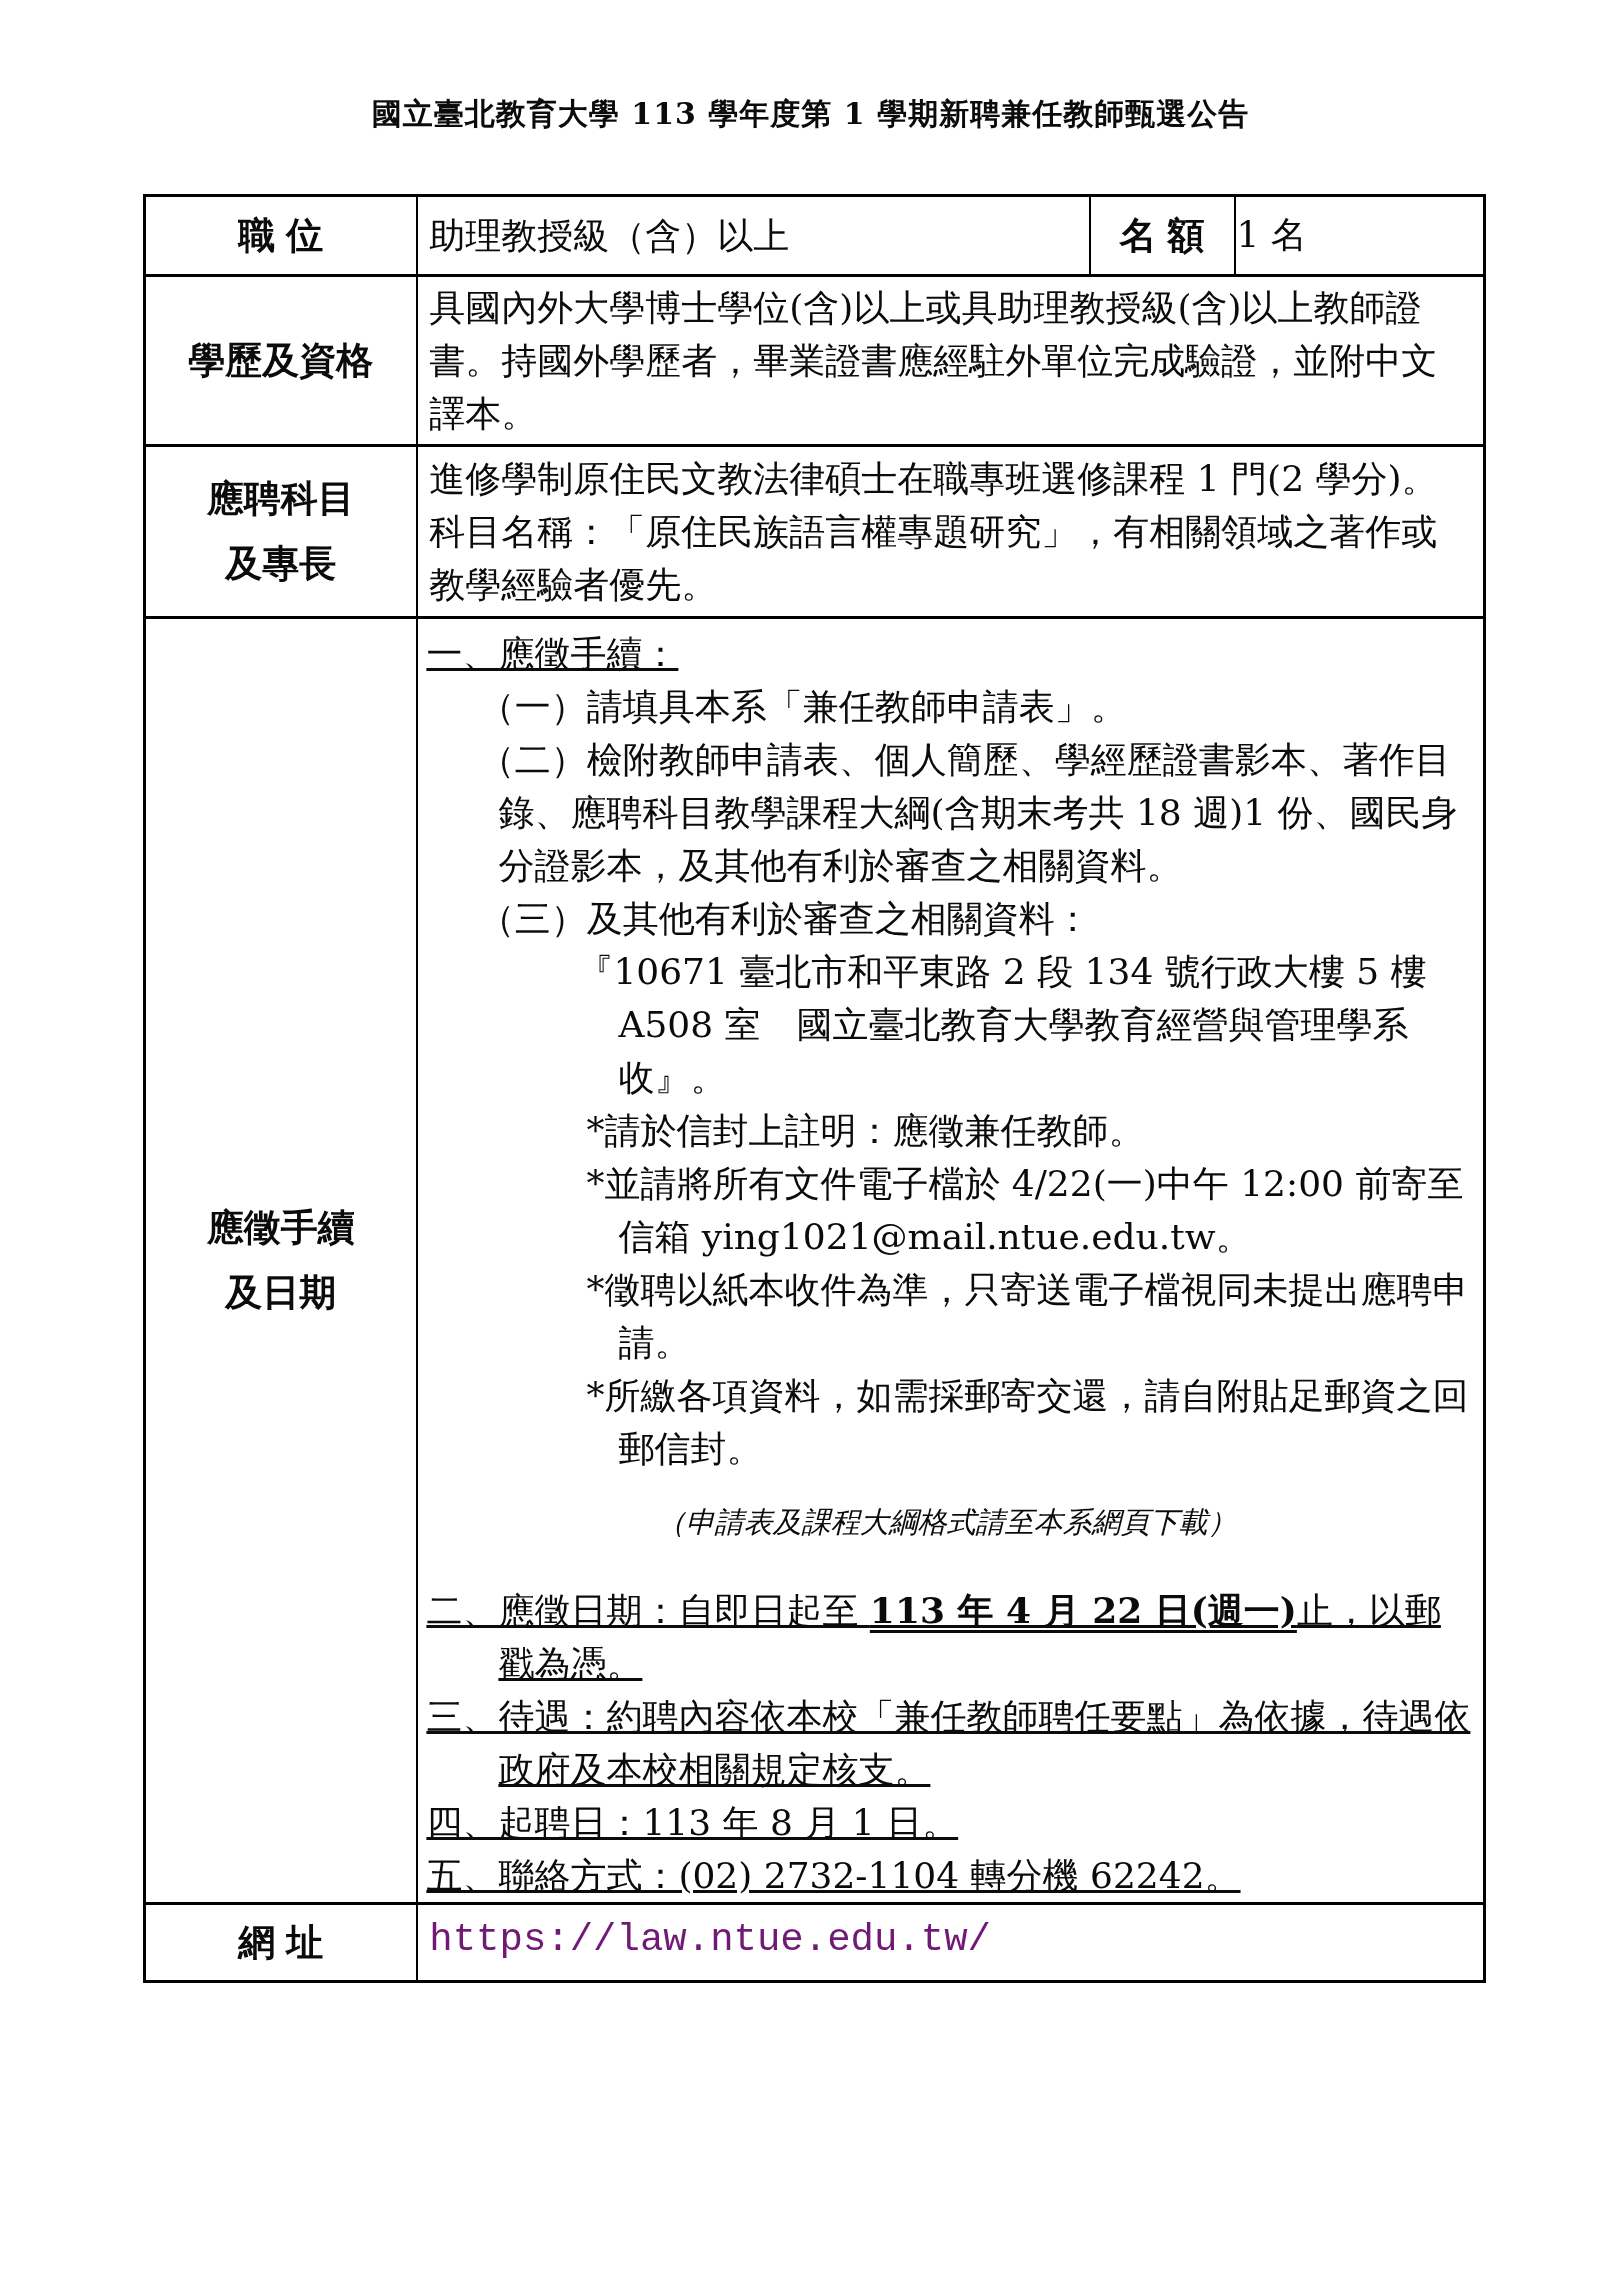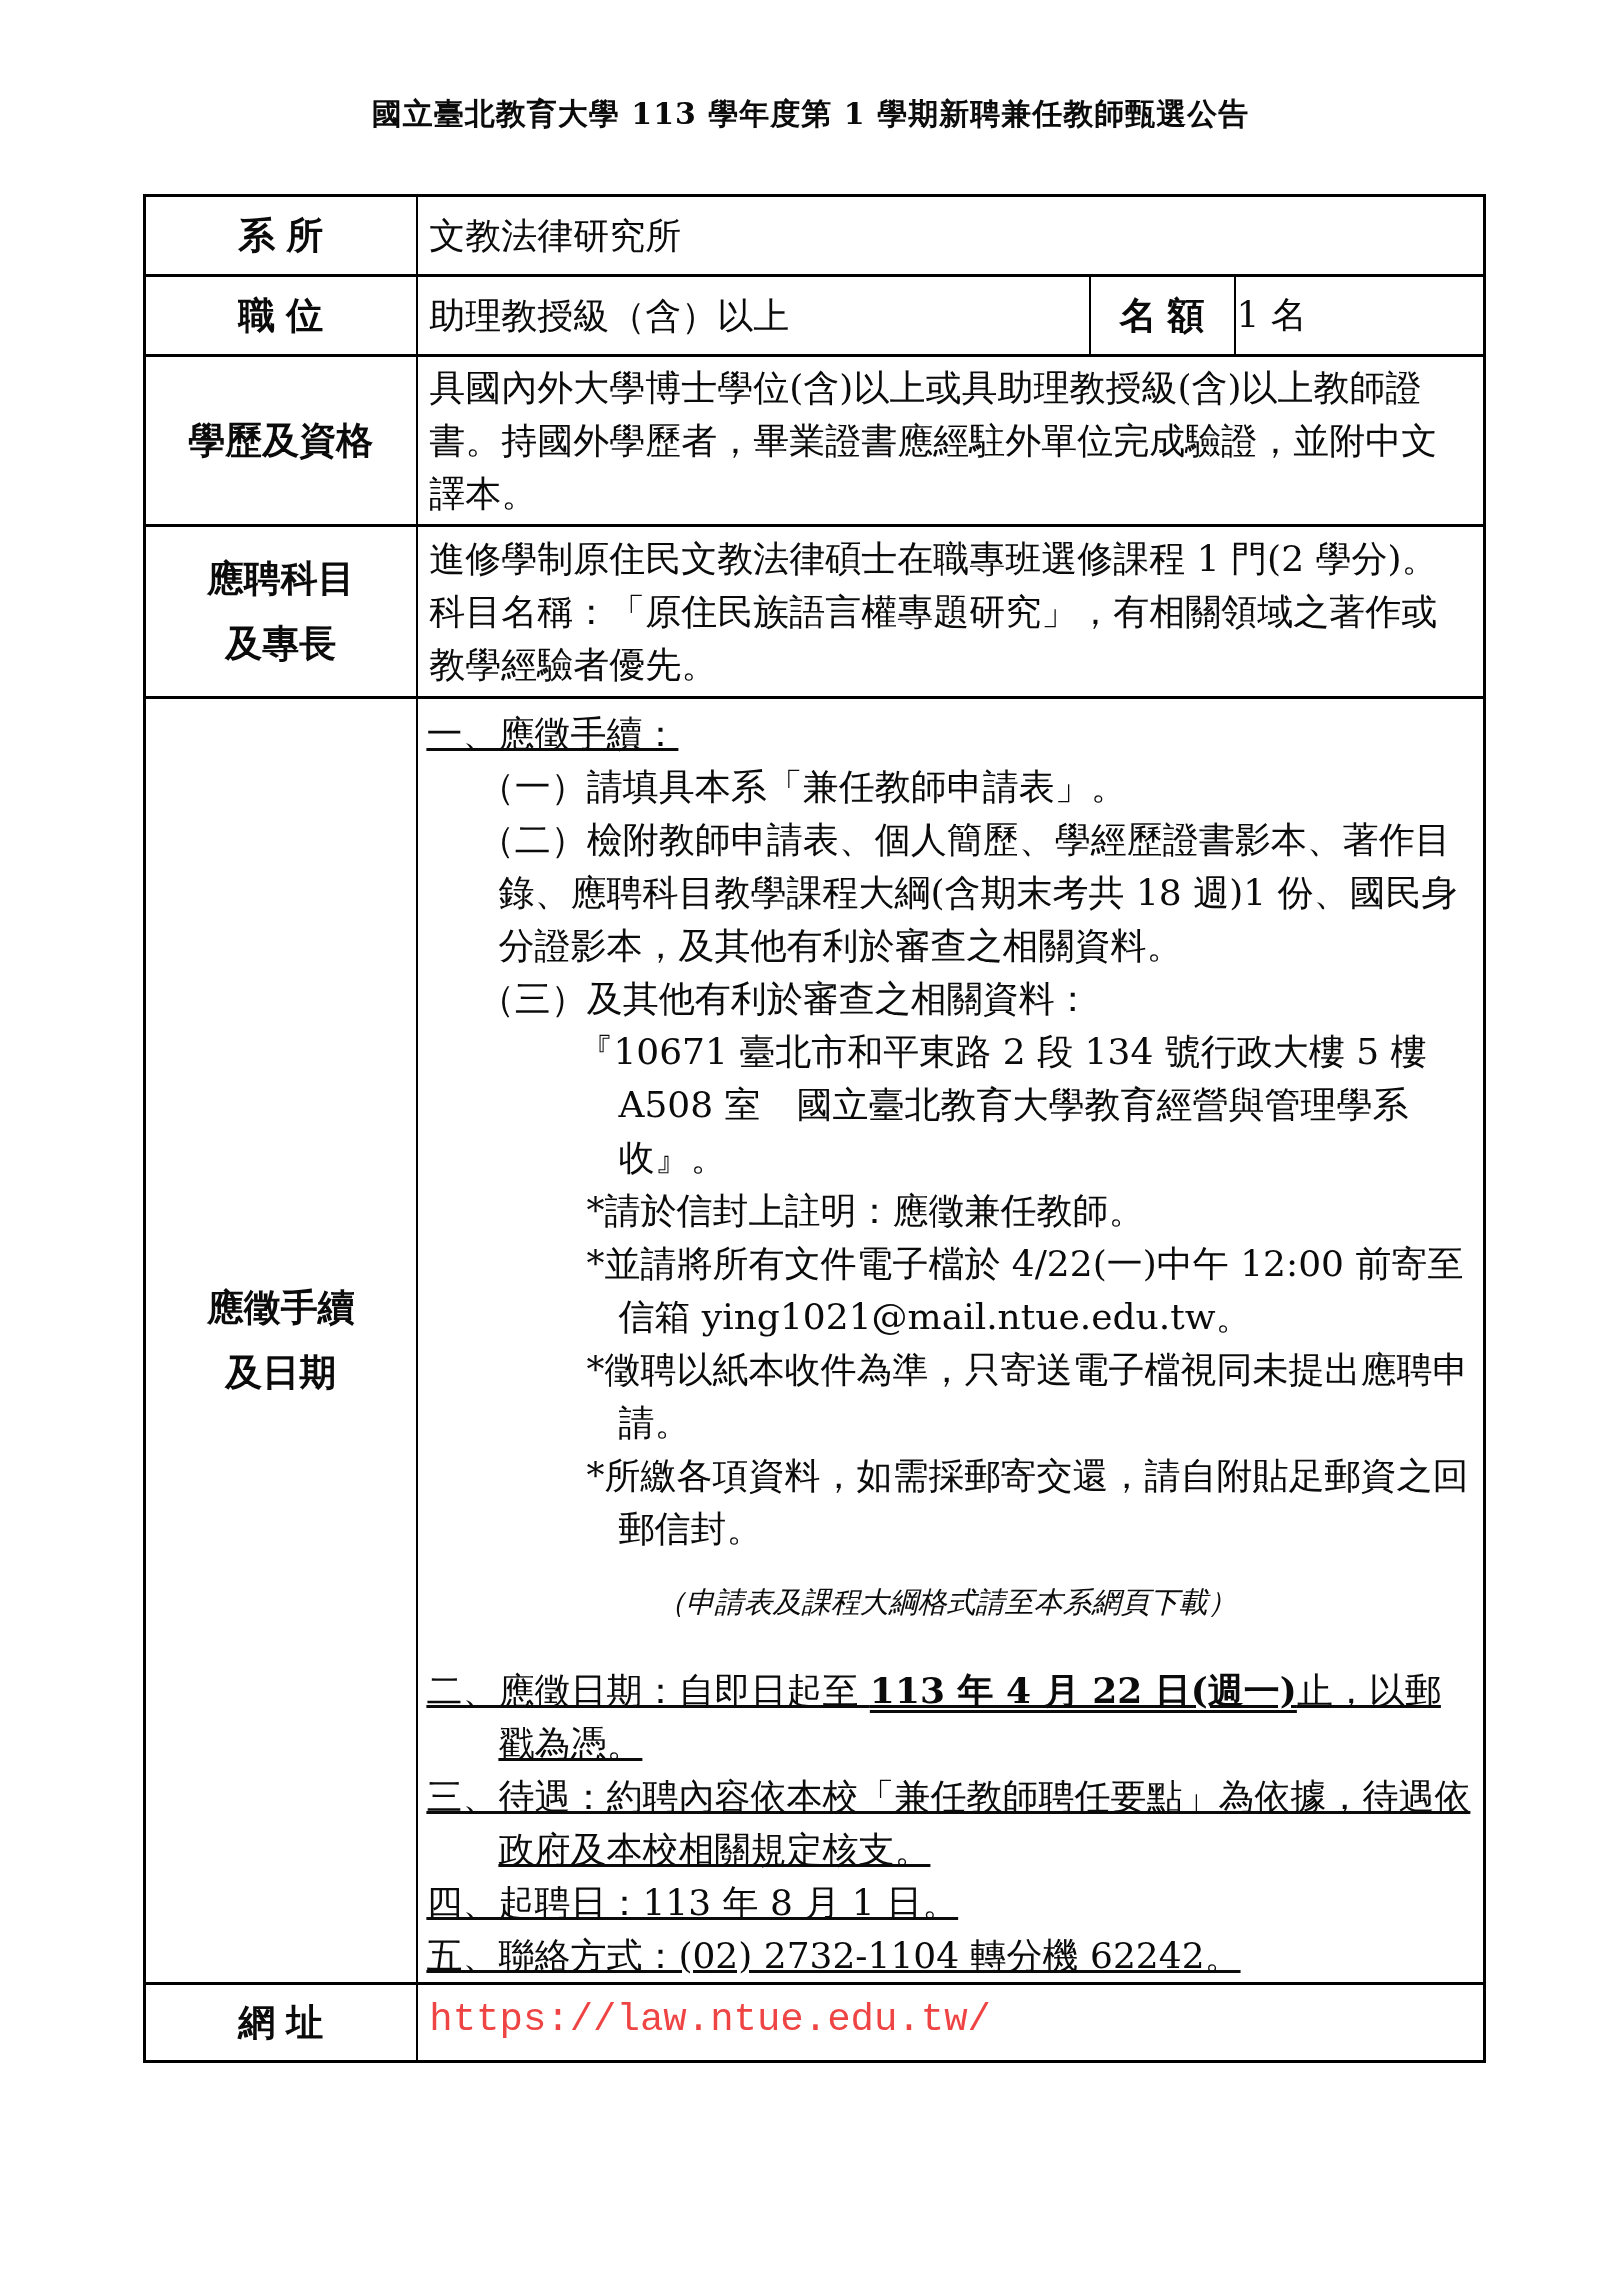--- a/index.html
+++ b/index.html
@@ -50,47 +50,39 @@
     margin: 25.5px 2px 39px 0 !important;
     font-style: italic;
   }
   .em-date {
     font-weight: bold; text-decoration: underline;
     text-decoration-thickness: 2.9px; text-underline-offset: 6.9px;
   }
   .url-cell { vertical-align: middle; padding: 3.9px 9.8px 9.8px 11.8px; }
   .url-link {
     font-family: "Liberation Mono", "DejaVu Sans Mono", monospace;
-    font-size: 39px; color: #ef4444; text-decoration: none; cursor: pointer;
+    font-size: 39px; color: #701a75; text-decoration: none; cursor: pointer;
   }
 </style>
 </head>
 <body>
 
 <div class="page">
 
   <div class="doc-title">國立臺北教育大學 113 學年度第 1 學期新聘兼任教師甄選公告</div>
 
   <table class="announce">
     <colgroup>
       <col style="width:272px">
         <col style="width:673px">
         <col style="width:145px">
         <col style="width:250px">
     </colgroup>
 
     <tbody>
-        <tr style="height:80px">
-      <td class="lbl">
-        <span class="sp">系所</span>
-      </td>
-      <td class="val" colspan="3">
-        <span>文教法律研究所</span>
-      </td>
-    </tr>
 
     <tr style="height:80px">
       <td class="lbl">
         <span class="sp">職位</span>
       </td>
       <td class="val">
         <span>助理教授級（含）以上</span>
       </td>
       <td class="lbl">
         <span class="sp">名額</span>

